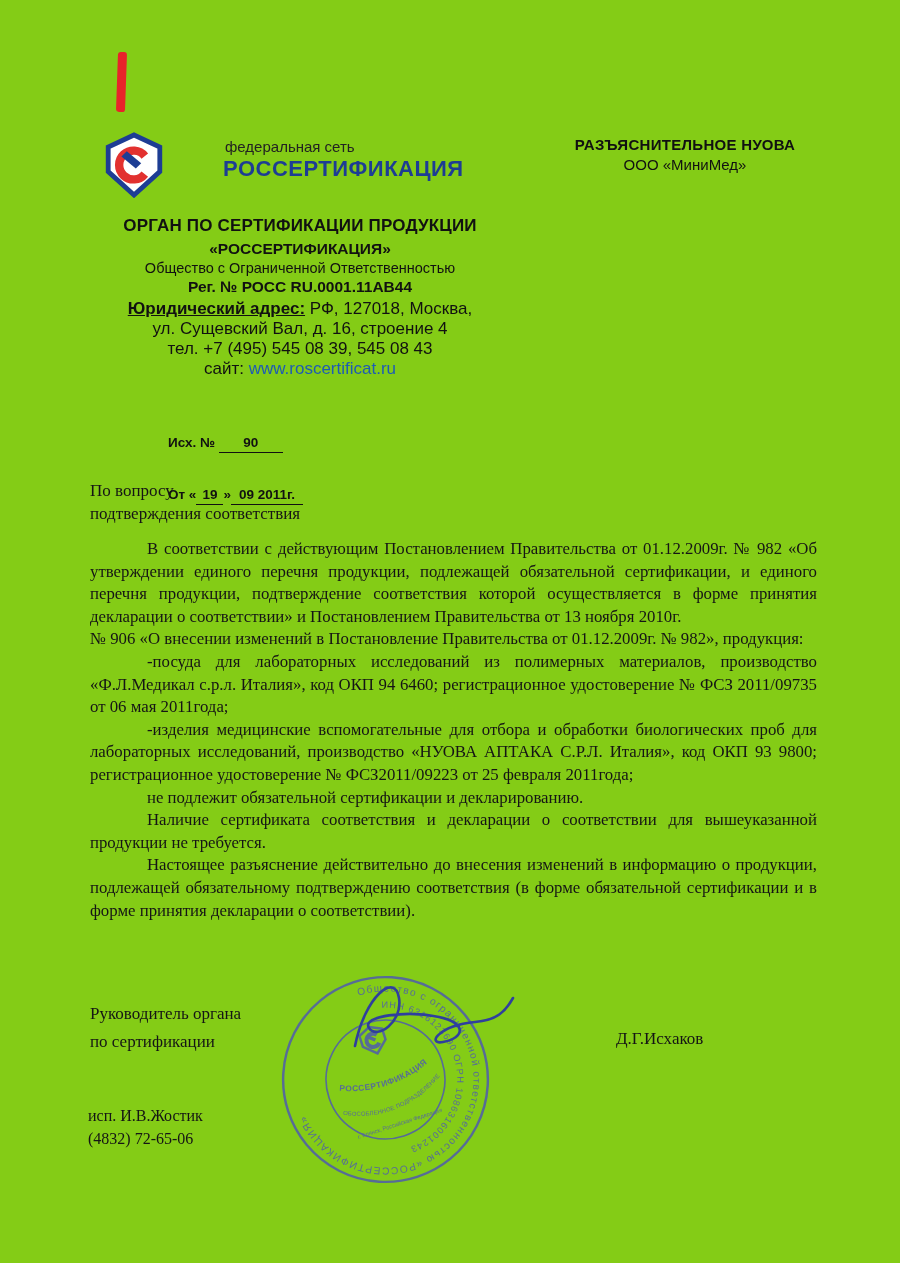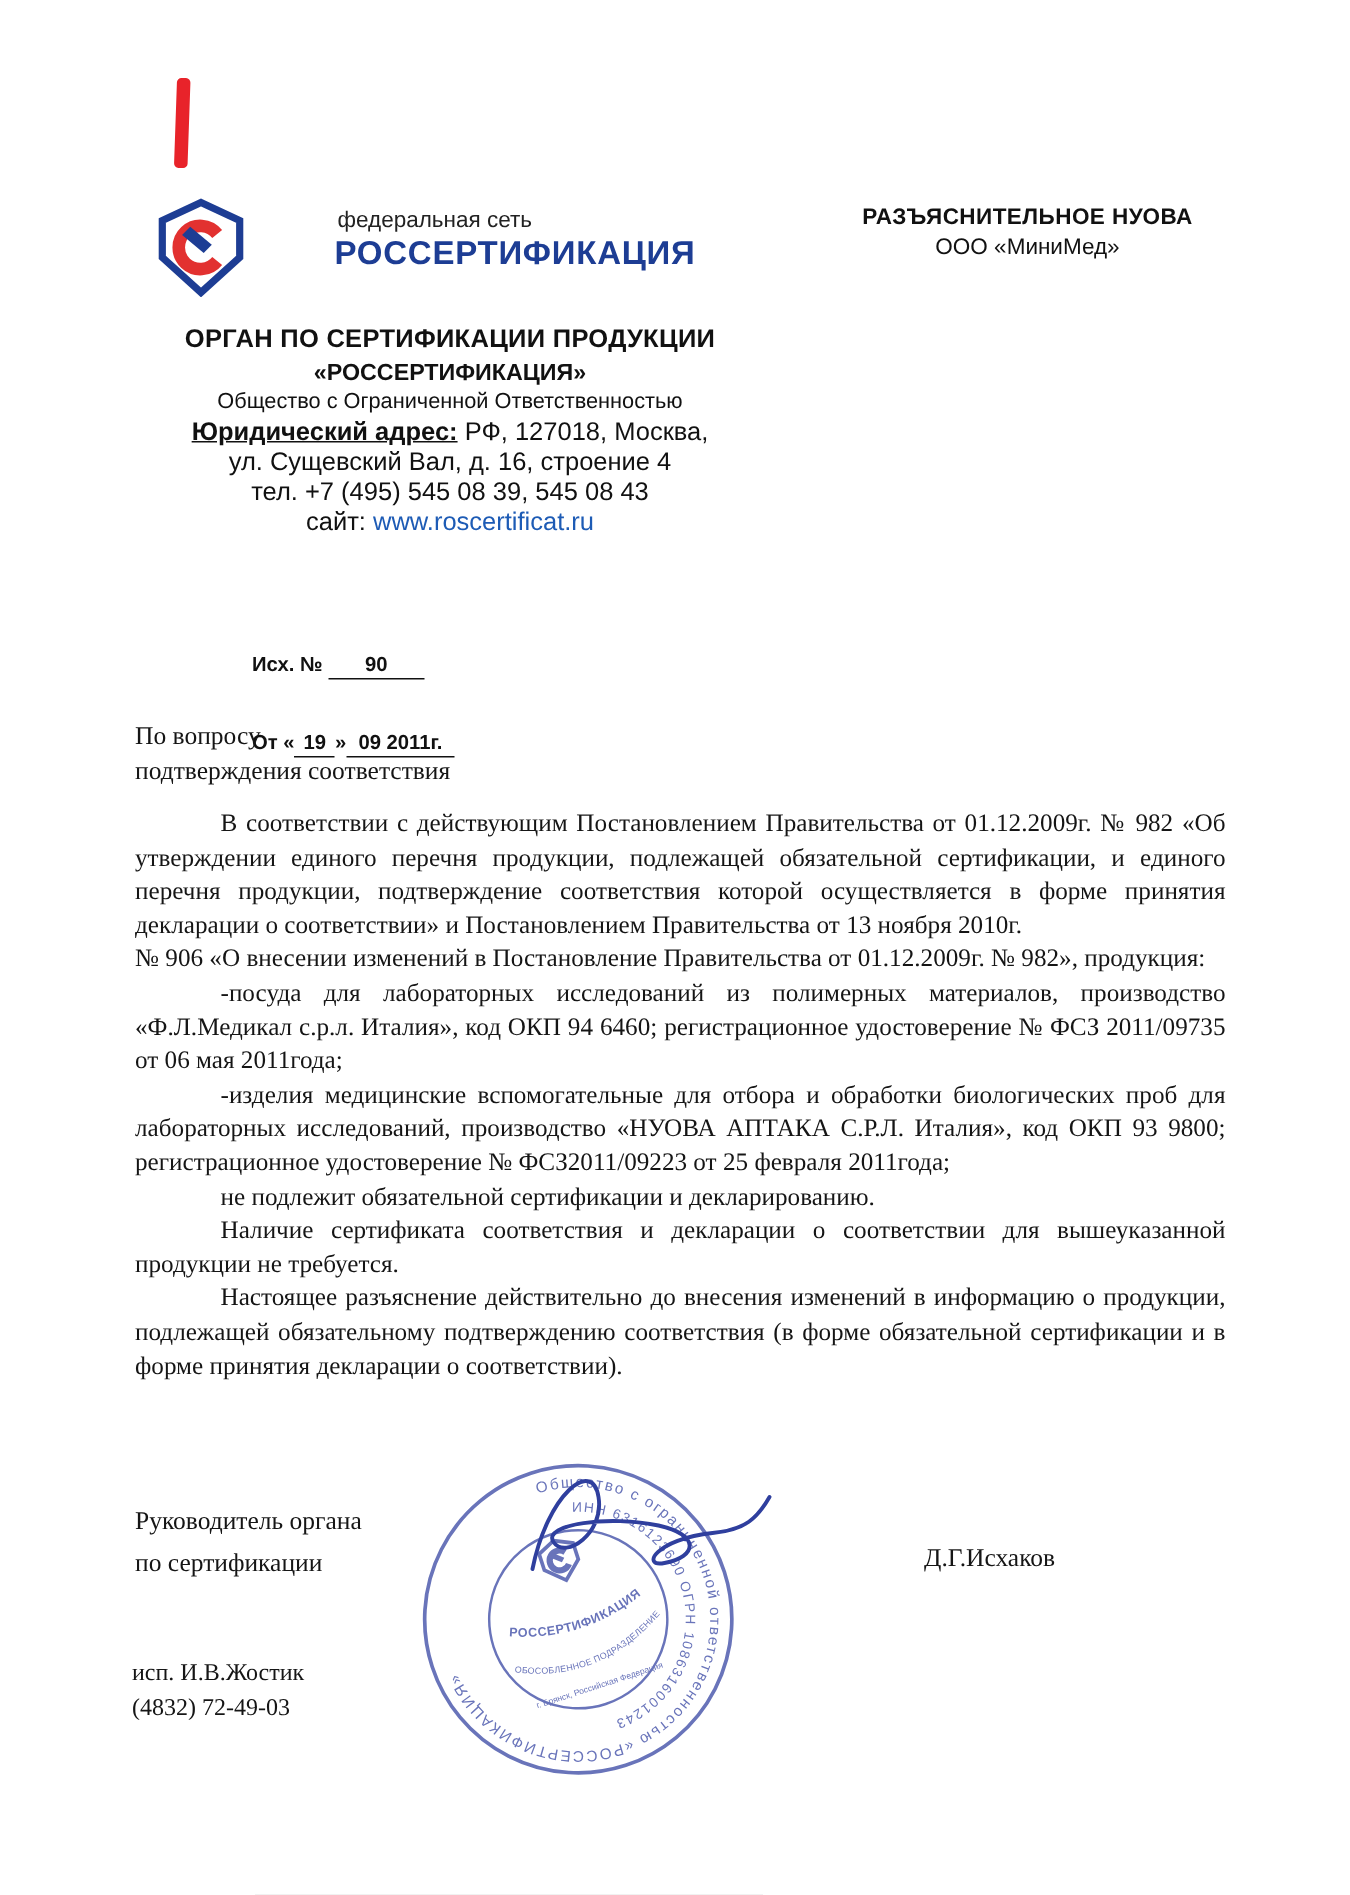--- a/index.html
+++ b/index.html
@@ -1,19 +1,19 @@
 <!DOCTYPE html>
 <html><head>
 <meta charset="utf-8">
 <style>
   * { box-sizing: border-box; }
   html,body { margin:0; padding:0; background:#e8e8e8; }
   .page {
     position:relative; width:900px; height:1263px; margin:0 auto;
-    background:#ffffff; overflow:hidden;
+    background:#84cc16; overflow:hidden;
     font-family:"Liberation Serif", serif; color:#151515;
   }
   .sans { font-family:"Liberation Sans", sans-serif; }
 
   
   .red-mark { position:absolute; left:117px; top:52px; width:9px; height:60px;
     background:#e8232a; border-radius:3px; transform:rotate(2deg); }
 
   
   .logo { position:absolute; left:92px; top:132px; width:84px; height:66px; }
@@ -73,20 +73,21 @@
 
   <div class="right-title sans">
     <div class="t1">РАЗЪЯСНИТЕЛЬНОЕ НУОВА</div>
     <div class="t2">ООО «МиниМед»</div>
   </div>
 
   <div class="org-block sans">
     <span class="l org-title">ОРГАН ПО СЕРТИФИКАЦИИ ПРОДУКЦИИ</span>
     <span class="l org-name">«РОССЕРТИФИКАЦИЯ»</span>
     <span class="l org-form">Общество с Ограниченной Ответственностью</span>
+    <span class="l org-reg">Рег. № РОСС RU.0001.11АВ44</span>
     <span class="l org-line"><span class="u-label">Юридический адрес:</span><span> РФ, 127018, Москва,</span></span>
     <span class="l org-line">ул. Сущевский Вал, д. 16, строение 4</span>
     <span class="l org-line">тел. +7 (495) 545 08 39, 545 08 43</span>
     <span class="l org-line"><span>сайт: </span><span class="link-blue">www.roscertificat.ru</span></span>
   </div>
 
   <div class="outgoing sans">
     <div>
       <span>Исх. №</span>
       <span class="uval" style="min-width:64px;">90</span>
@@ -112,21 +113,21 @@
   </div>
 
   <div class="sig-role">
     <div>Руководитель органа</div>
     <div>по сертификации</div>
   </div>
   <div class="sig-name">Д.Г.Исхаков</div>
 
   <div class="executor">
     <div>исп. И.В.Жостик</div>
-    <div>(4832) 72-49-03</div>
+    <div>(4832) 72-65-06</div>
   </div>
 
   <svg class="stamp" viewBox="0 0 210 210">
     <g transform="rotate(-18 105 105)" fill="#4f5cae" stroke="none" font-family="Liberation Sans, sans-serif">
       <circle cx="105" cy="105" r="100" fill="none" stroke="#4f5cae" stroke-width="2.4"></circle>
       <circle cx="105" cy="105" r="58" fill="none" stroke="#4f5cae" stroke-width="1.6"></circle>
       <defs>
         <path id="stampRing1" d="M105,19 a86,86 0 1,1 -0.1,0"></path>
         <path id="stampRing2" d="M105,35 a70,70 0 1,1 -0.1,0"></path>
         <path id="stampArcBrand" d="M55,100 Q105,122 155,100"></path>

